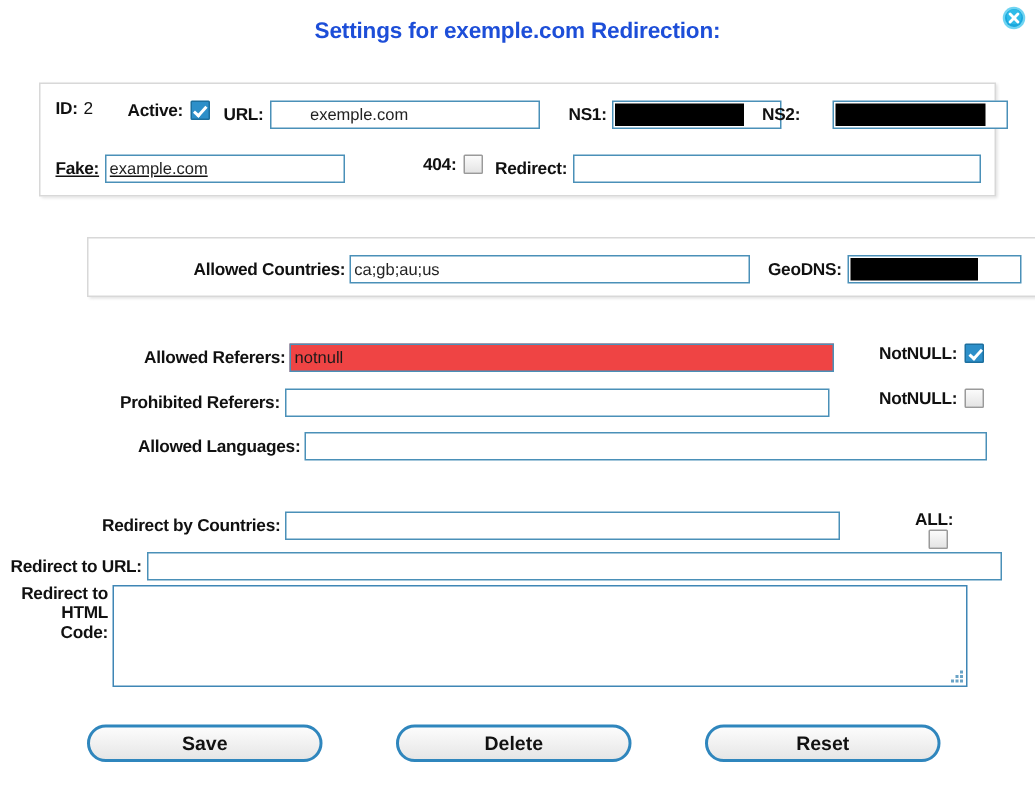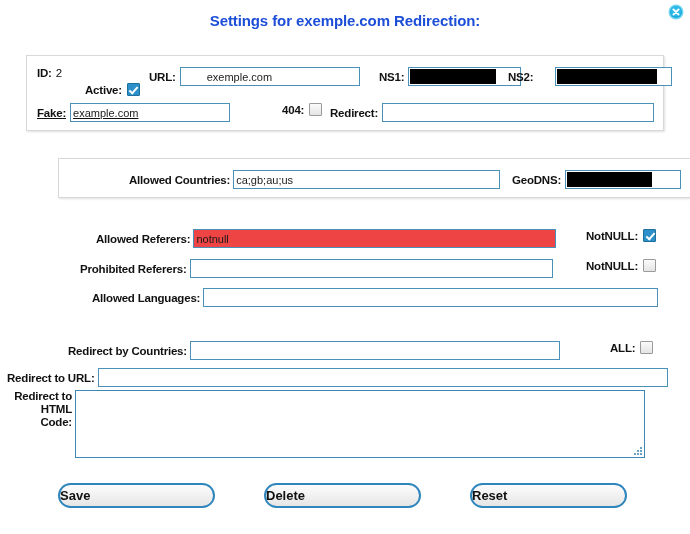--- a/index.html
+++ b/index.html
@@ -177,21 +177,21 @@
     box-sizing: border-box;
     height: 25px;
     border: 2px solid #2f86bd;
     border-radius: 13px;
     background: linear-gradient(#fcfcfc, #e6e6e6);
     font-family: "Liberation Sans", sans-serif;
     font-size: 13px;
     font-weight: bold;
     color: #111111;
     cursor: pointer;
-    text-align: left;
+    text-align: center;
     line-height: 21px;
     padding: 0;
   }
 </style>
 </head>
 <body>
 
 <div class="close-btn">
   <svg width="16" height="16" viewBox="0 0 16 16">
     <circle cx="8" cy="8" r="7.5" fill="#6fd4f2"></circle>
@@ -203,21 +203,21 @@
 
 <div class="title">Settings for exemple.com Redirection:</div>
 
 <div class="panel" id="panel-identity">
 
   <div class="row" style="left:10px; top:11px;">
     <span class="lbl">ID:</span>
     <span class="lbl-norm" style="margin-left:4px;">2</span>
   </div>
 
-  <div class="row" style="left:58px; top:11px;margin-top:16px;">
+  <div class="row" style="left:58px; top:11px;">
     <span class="lbl">Active:</span>
     <span class="cb checked" style="margin-left:5px;"></span>
   </div>
 
   <div class="row" style="left:122px; top:11px;">
     <span class="lbl">URL:</span>
     <input class="tin" style="width: 180px; margin-left: 4px; padding-left: 26px;" value="exemple.com">
   </div>
 
   <div class="row" style="left:352px; top:11px;">
@@ -287,21 +287,21 @@
 
 <div class="row" style="left:92px; top:288px;">
   <span class="lbl">Allowed Languages:</span>
   <input class="tin" style="width: 455px; margin-left: 3px;" value="">
 </div>
 
 <div class="row" style="left:68px; top:341px;">
   <span class="lbl">Redirect by Countries:</span>
   <input class="tin" style="width: 370px; margin-left: 3px;" value="">
 </div>
-<div class="row" style="left:610px; top:341px;">
+<div class="row" style="left:610px; top:341px;flex-direction:column;">
   <span class="lbl">ALL:</span>
   <span class="cb" style="margin-left:5px;"></span>
 </div>
 
 <div class="row" style="left:7px; top:368px;">
   <span class="lbl">Redirect to URL:</span>
   <input class="tin" style="width: 570px; margin-left: 3px;" value="">
 </div>
 
 <div style="position:absolute; left:14px; top:390px; width:58px; text-align:right; line-height:13px;">

